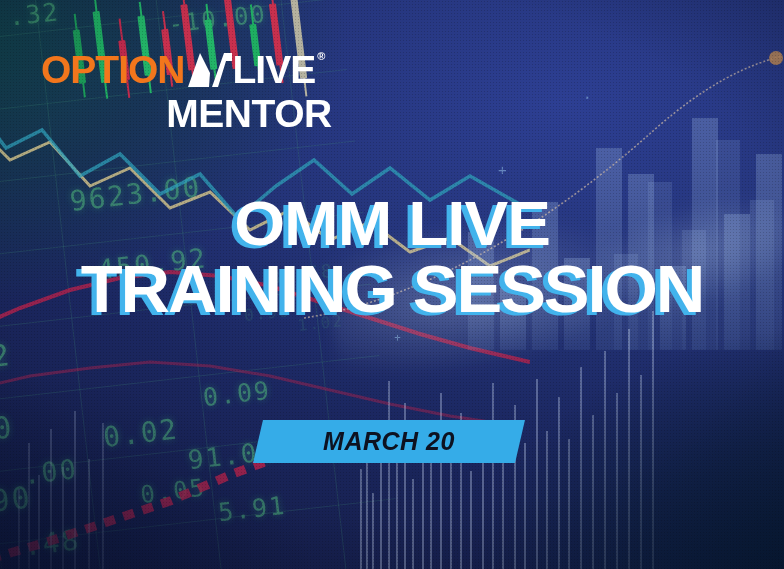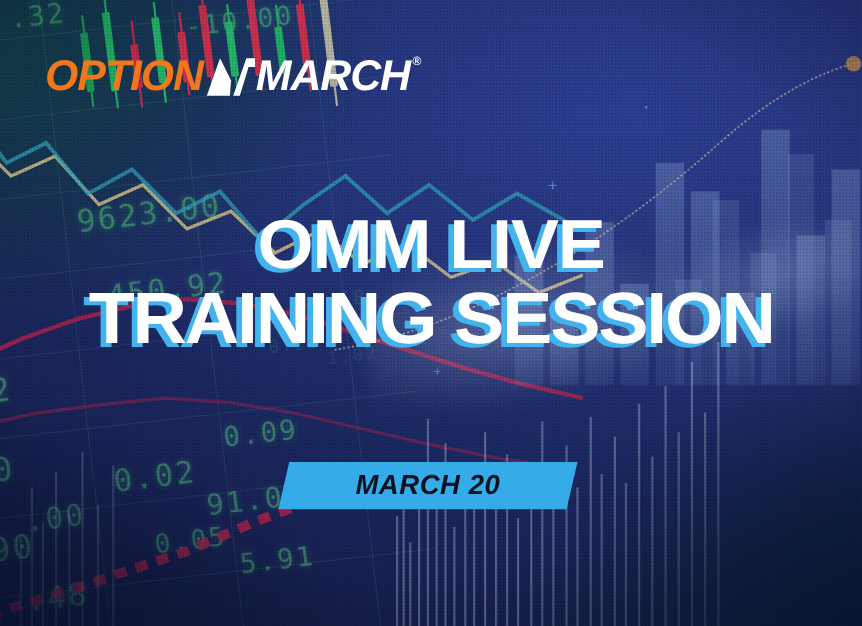--- a/index.html
+++ b/index.html
@@ -97,21 +97,21 @@
     background-size:3px 3px;
     opacity:.55;
     mix-blend-mode:multiply;
   }
   .vignette{
     position:absolute;inset:0;
     background:radial-gradient(105% 95% at 50% 45%, rgba(0,0,0,0) 48%, rgba(3,10,30,.55) 100%);
   }
 
   
-  .logo{position:absolute;left:41px;top:50px;width:370px;font-style:italic;}
+  .logo{position:absolute;left:41px;top:50px;width:370px;}
   .logo-row1{
     display:flex;align-items:flex-start;
     font-weight:bold;font-size:39px;line-height:40px;
     letter-spacing:-1px;
   }
   .logo-option{color:#f2761c;}
   .logo-mmark{display:inline-block;margin:0 0 0 1px;transform:translateY(1px);}
   .logo-market{color:#ffffff;margin-left:1px;}
   .logo-reg{
     color:#ffffff;font-size:11px;line-height:11px;font-weight:bold;
@@ -335,23 +335,24 @@
   <div class="logo">
     <div class="logo-row1">
       <span class="logo-option">OPTION</span>
       <span class="logo-mmark">
         <svg width="46" height="38" viewBox="0 0 46 38" aria-hidden="true">
           <path d="M2,36 L14,2 L24,22 L23,36 Z" fill="#ffffff"></path>
           <path d="M26,36 L38,2 L46,2 L46,10 L40,10 L32,36 Z" fill="#ffffff"></path>
           <path d="M10,20 L22,4 L28,14 L21,14 L15,22 Z" fill="#1f2b63" opacity="0.0"></path>
         </svg>
       </span>
-      <span class="logo-market">MARCH</span>
+      <span class="logo-market">LIVE</span>
       <span class="logo-reg">®</span>
     </div>
+    <div class="logo-row2">MENTOR</div>
   </div>
 
   <div class="headline">
     <span>OMM LIVE</span>
     <span class="l2">TRAINING SESSION</span>
   </div>
 
   <div class="date-banner"></div>
   <div class="date-text">MARCH 20</div>
 

